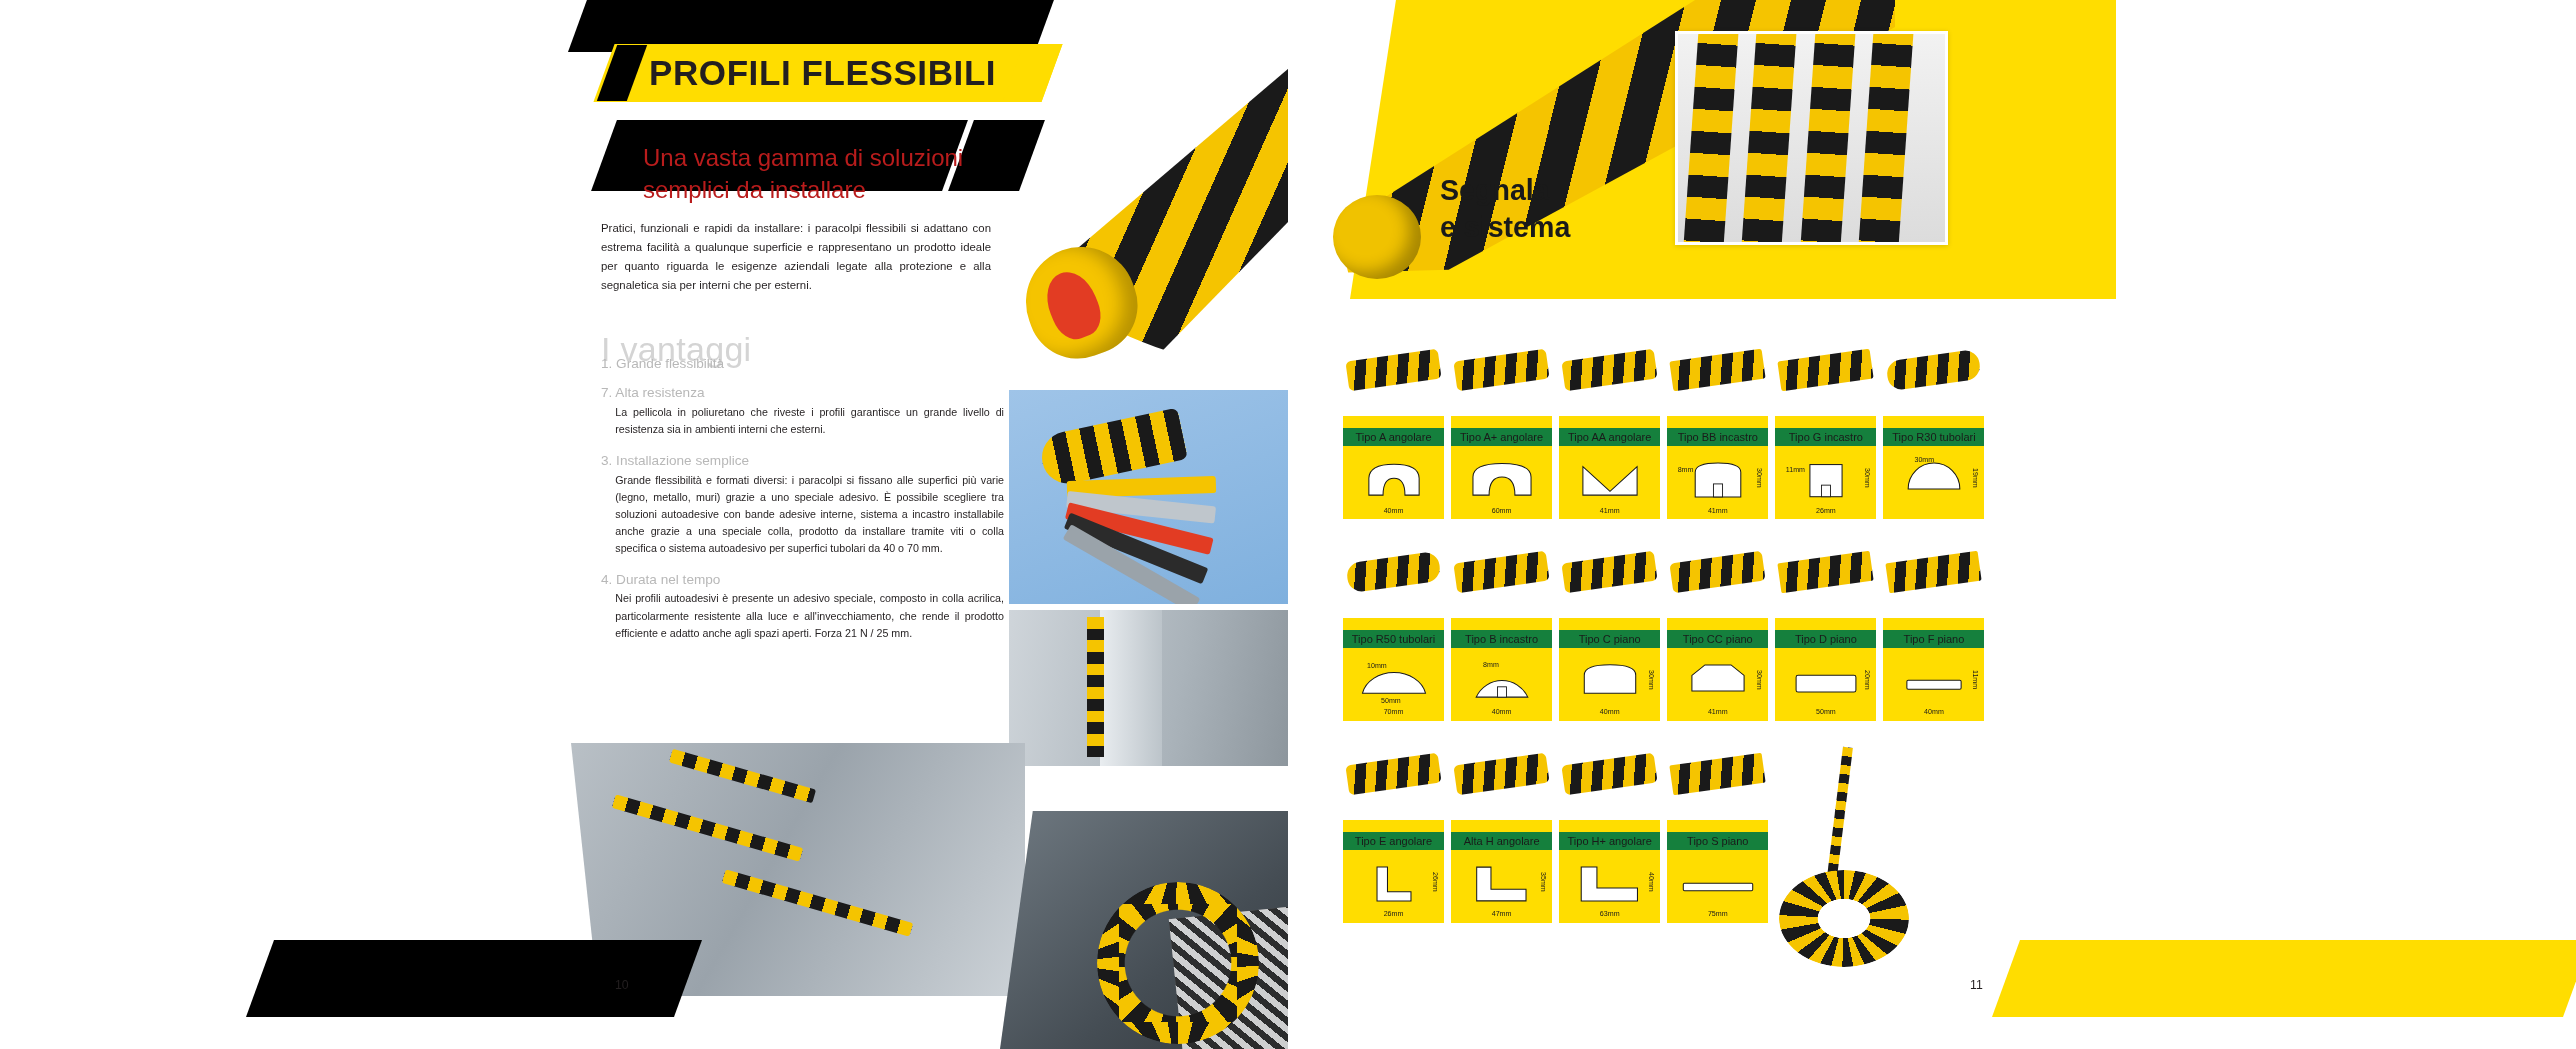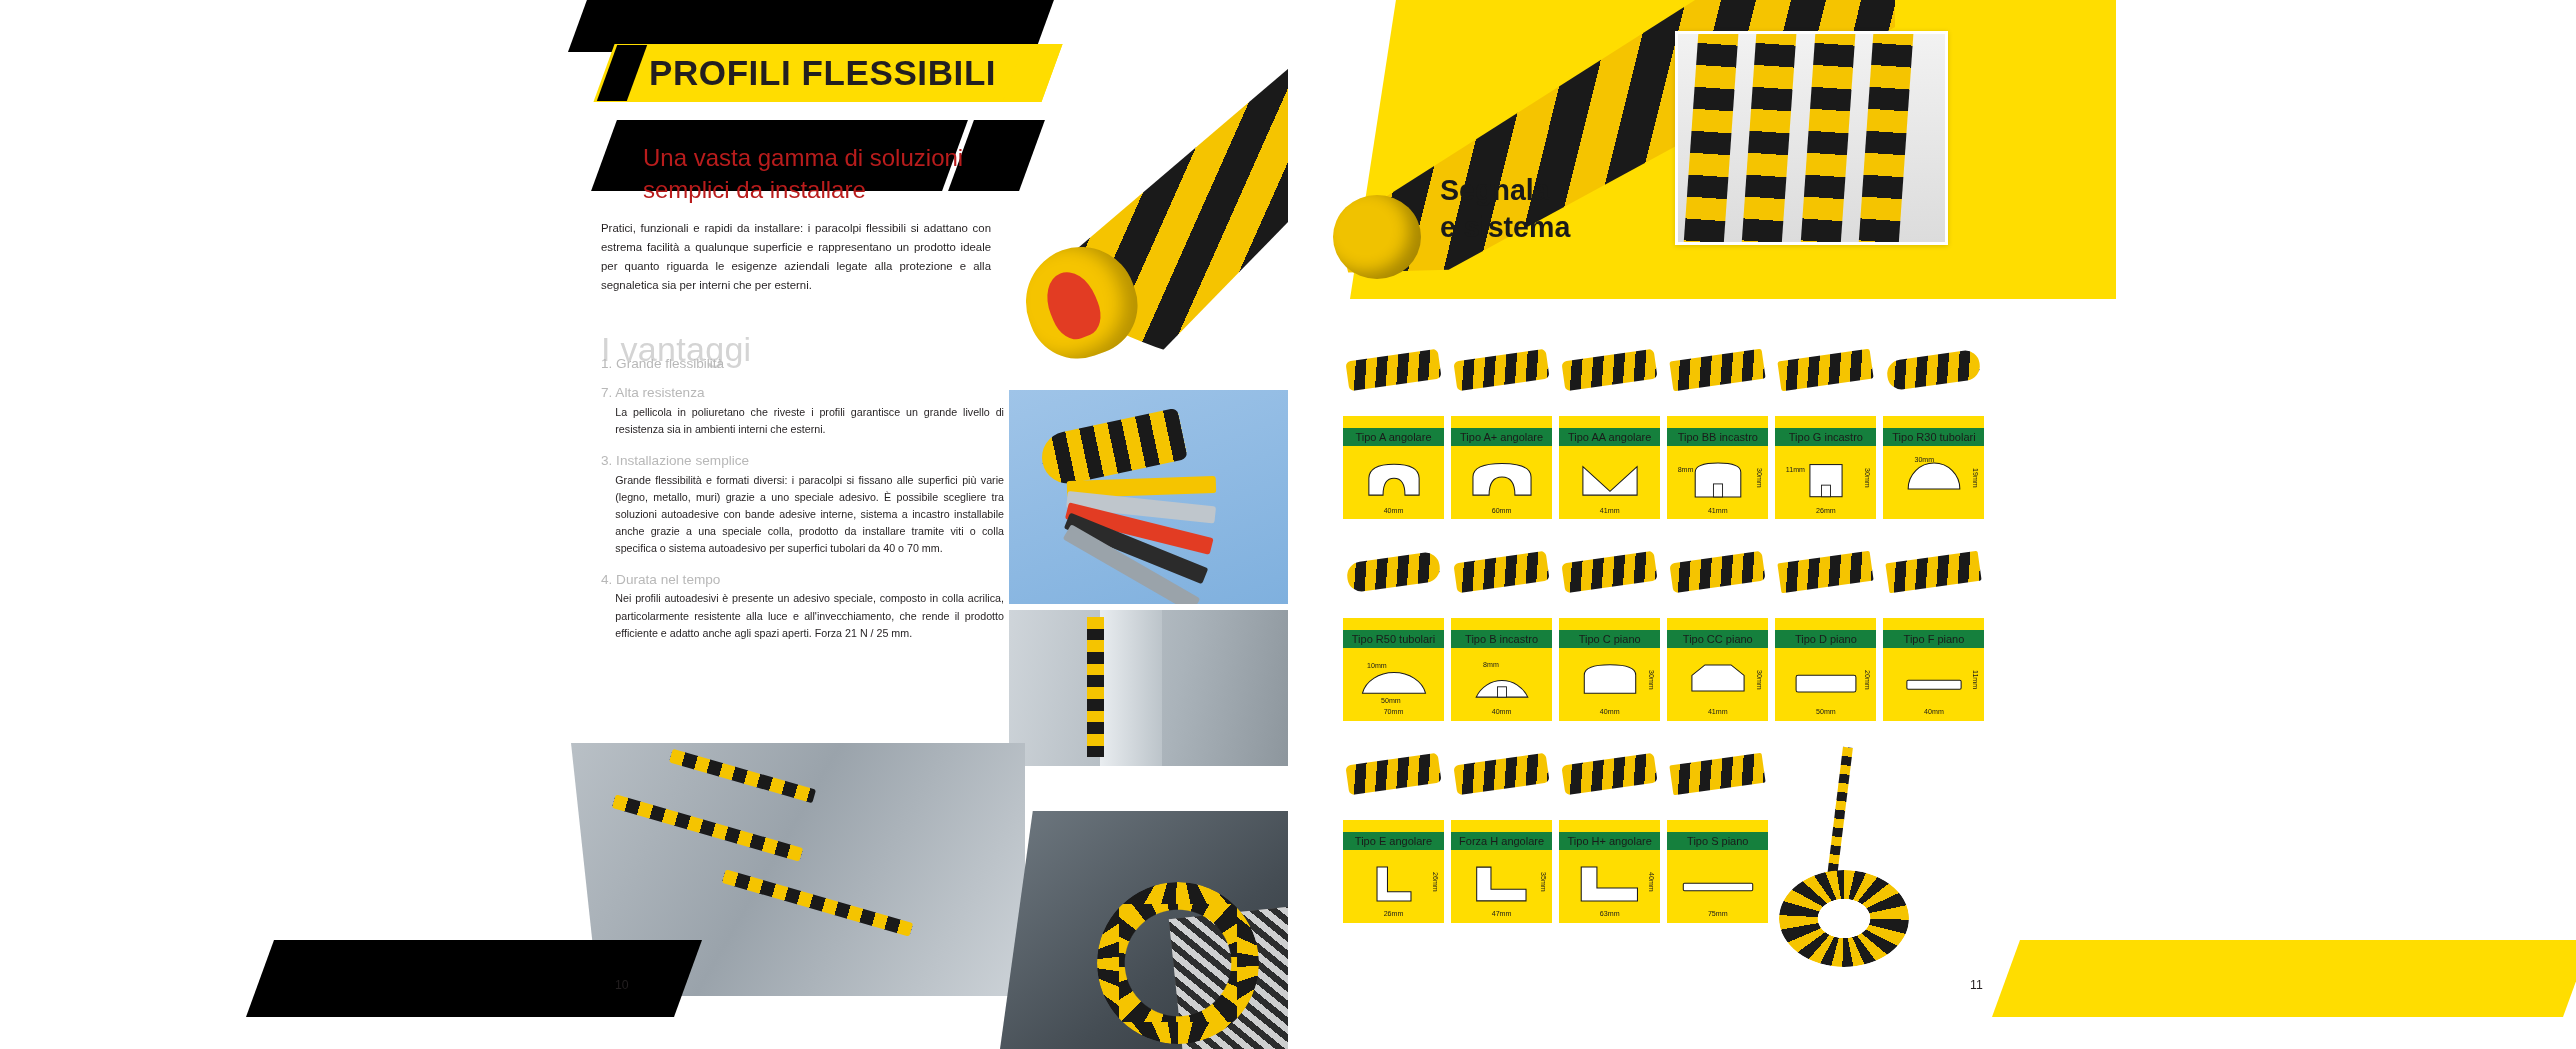--- a/index.html
+++ b/index.html
@@ -718,21 +718,21 @@
         </svg>
         <div class="dim-h">26mm</div>
         <div class="dim-w">26mm</div>
       </div>
     </div>
 
     <div class="card">
       <div class="card-photo">
           <div class="card-prof"></div>
         </div>
-      <div class="card-label">Forza H angolare</div>
+      <div class="card-label">Alta H angolare</div>
       <div class="card-diagram">
         <svg class="shape" width="61" height="42" viewBox="0 0 94 64">
           <path d="M8 58 L8 6 L30 6 L30 40 L84 40 L84 58 Z" fill="#fff" stroke="#1a1a1a" stroke-width="1.6"></path>
         </svg>
         <div class="dim-h">35mm</div>
         <div class="dim-w">47mm</div>
       </div>
     </div>
 
     <div class="card">

